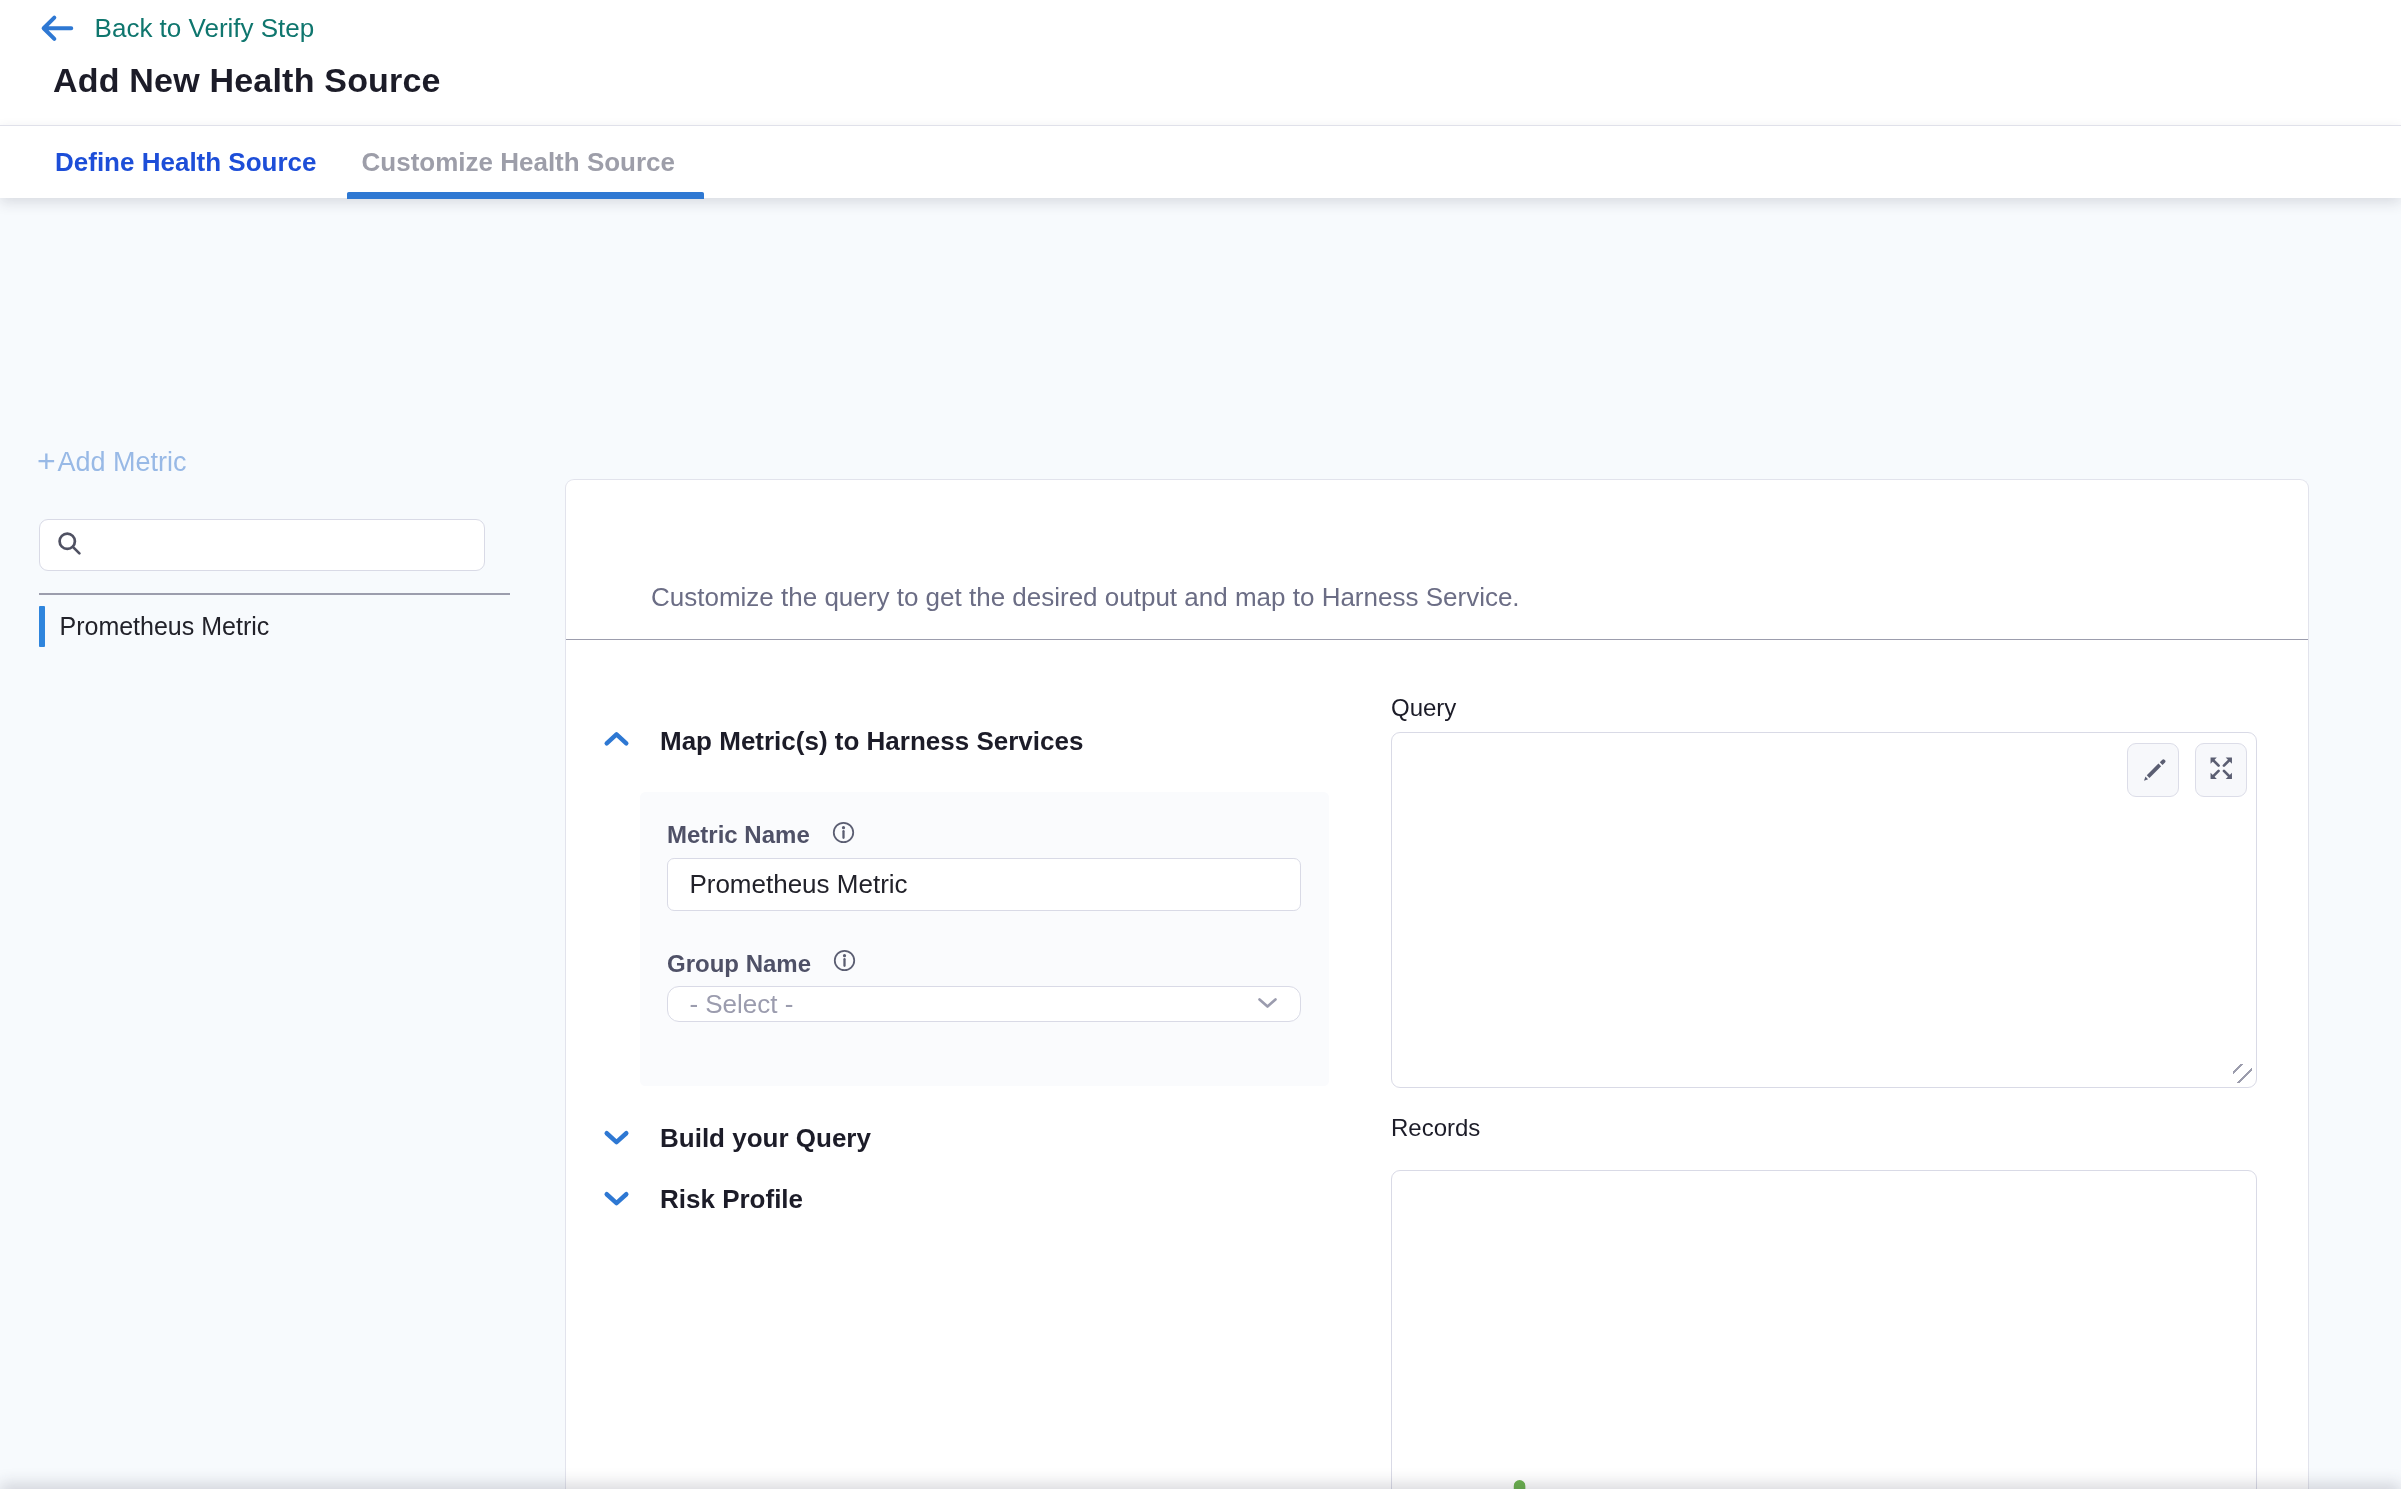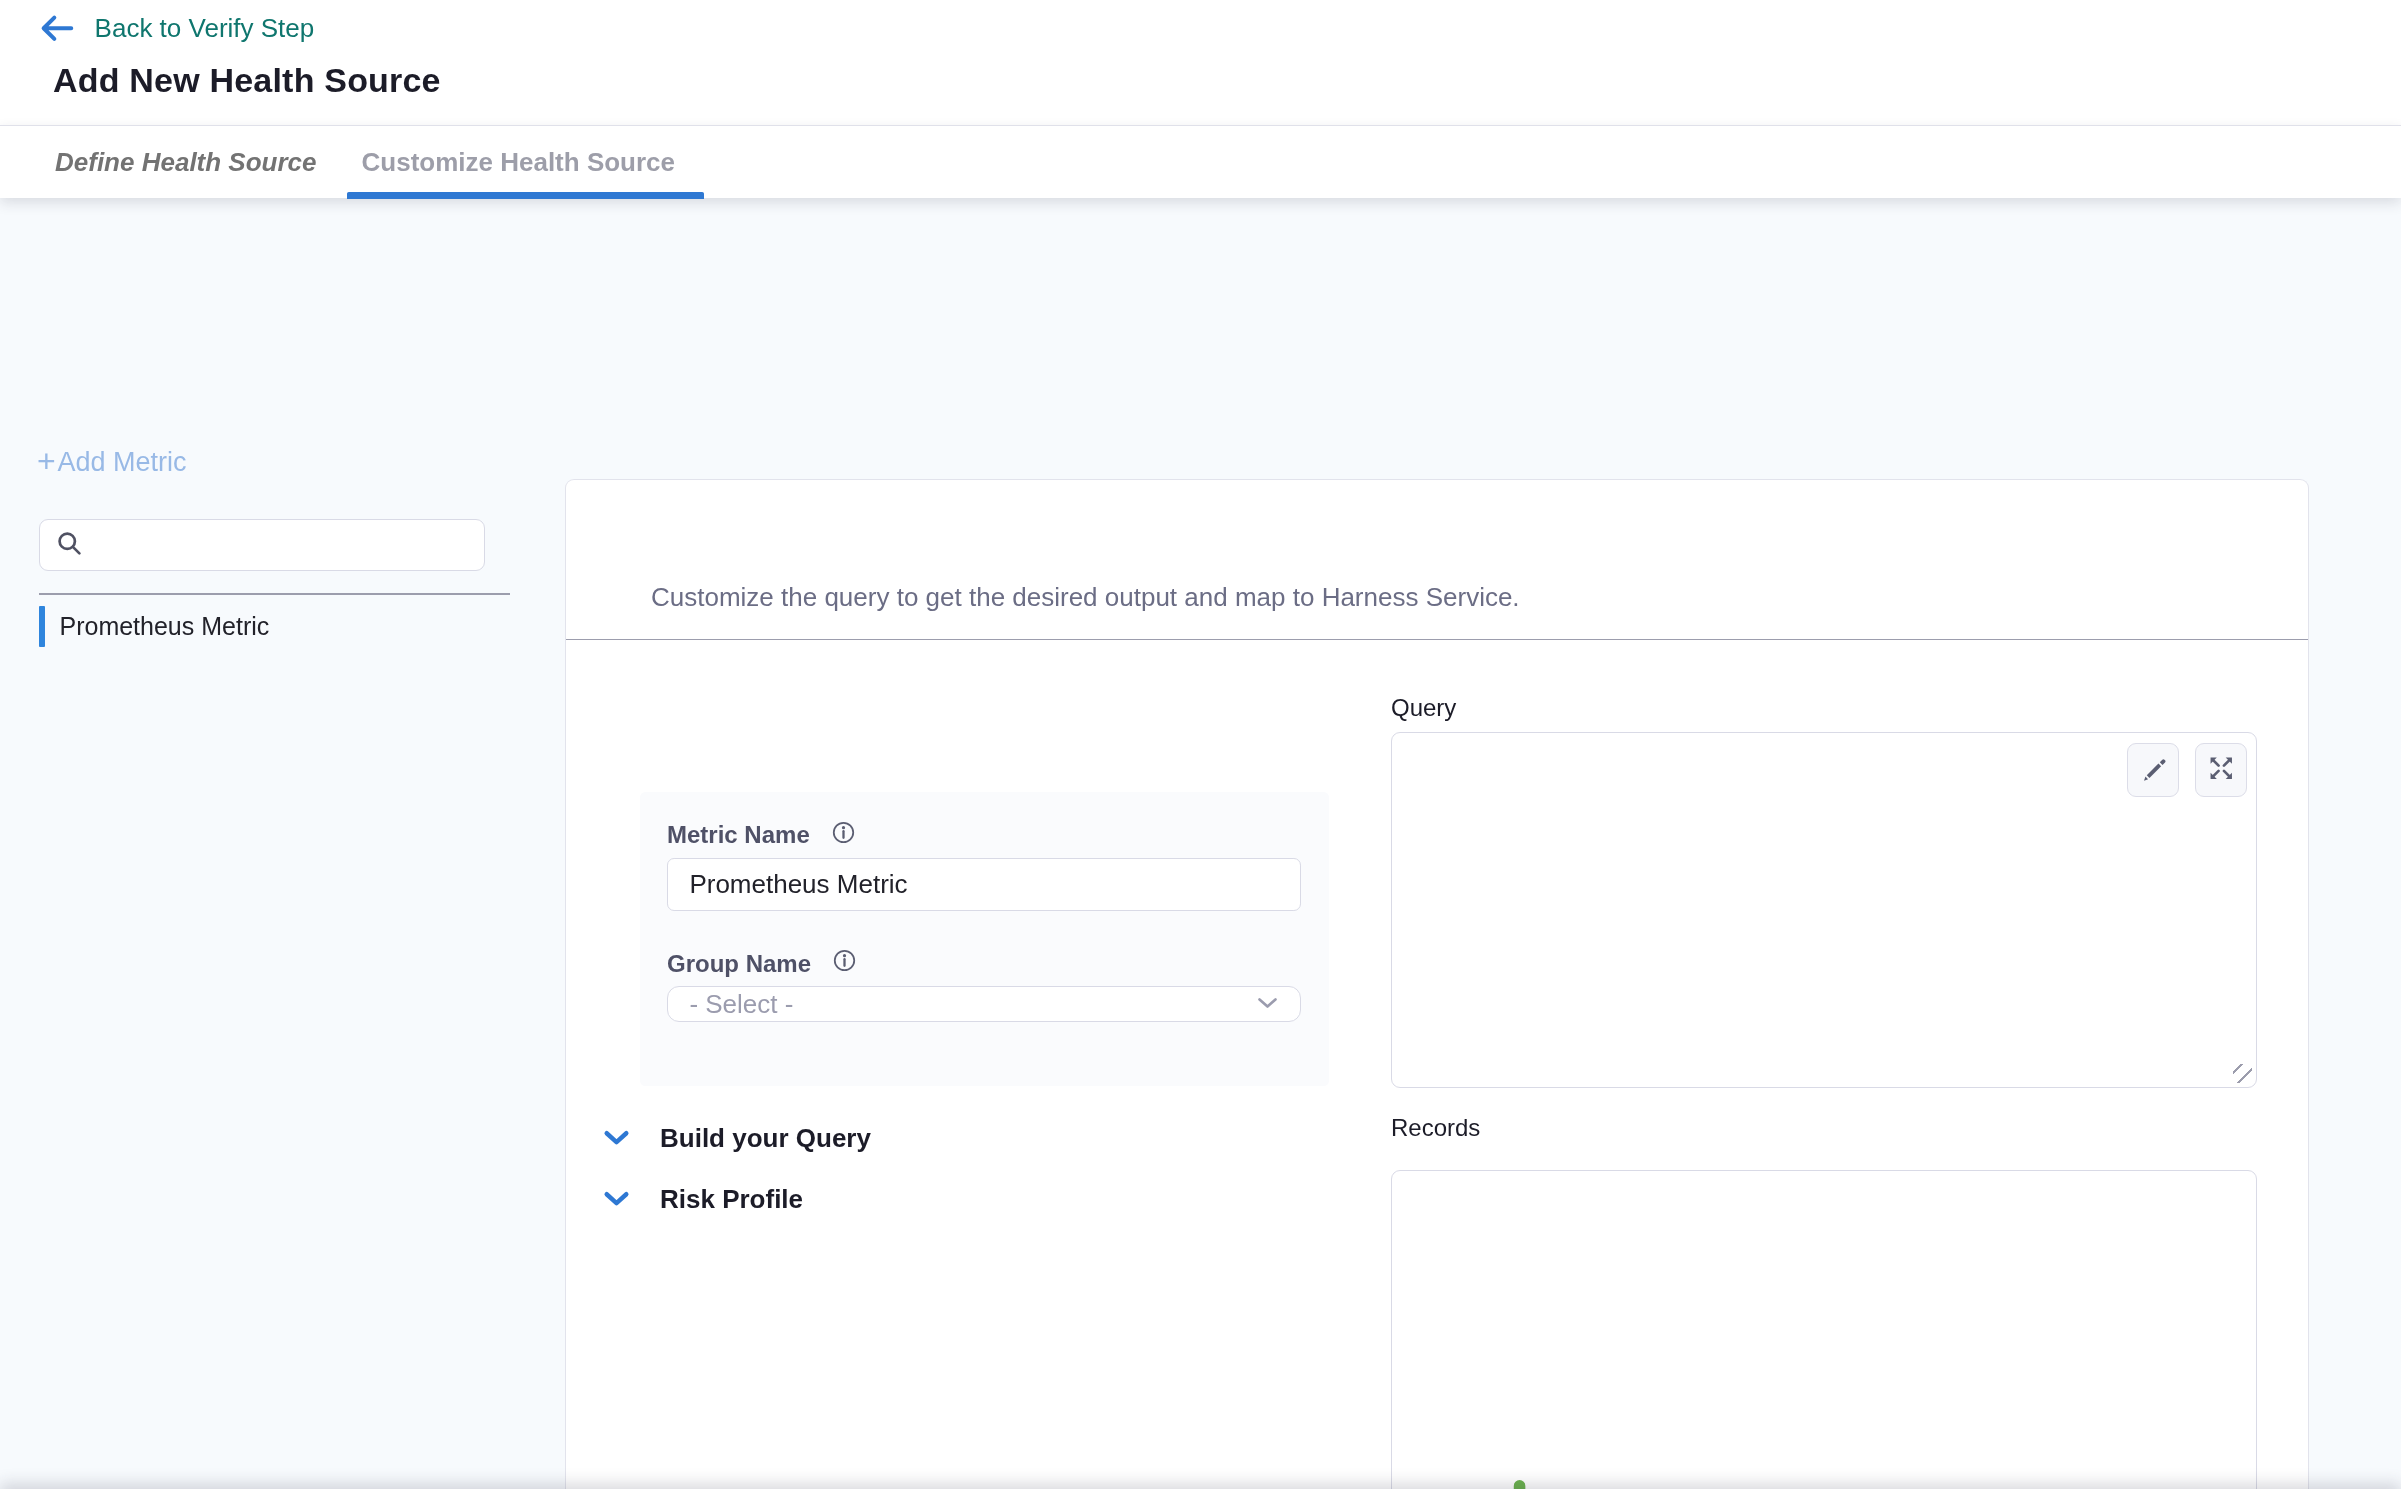--- a/index.html
+++ b/index.html
@@ -14,21 +14,21 @@
   .back-row svg { display:block; }
   .back-link { font-size:26px; font-weight:500; color:#0f766e; }
   .page-title { position:absolute; top:61px; left:53px; font-size:34px; font-weight:700; color:#1c1c28; letter-spacing:0.2px; }
   
   .tabbar {
     position:absolute; top:125px; left:0; width:2401px; height:73px; background:#ffffff;
     border-top:0.9px solid #e0e1ea; box-shadow:0 5.3px 12.5px rgba(40,41,61,.14);
     display:flex; align-items:center; padding-left:55px; gap:45px; z-index:3;
   }
   .tab { position:relative; font-size:26px; font-weight:600; height:73px; display:flex; align-items:center; cursor:pointer; }
-  .tab.t-dark { color:#737373;font-style:italic; }
+  .tab.t-dark { color:#1d4ed8; }
   .tab.t-active { color:#9d9ea9; }
   .tab.t-active::after {
     content:""; position:absolute; left:-15px; right:-28.5px; bottom:0; height:6.2px; background:#2e78d3;
     border-radius:1.8px 1.8px 0 0;
   }
   
   .content { position:absolute; top:198px; left:0; width:2401px; height:1311px; background:#f7fafd; }
   
   .add-metric { position:absolute; top:248px; left:37px; display:flex; align-items:center; font-size:27px; color:#98b9e6; cursor:pointer; }
   .add-metric .plus { font-size:32px; font-weight:500; margin-right:1.8px; line-height:1; position:relative; top:-0.9px; }
@@ -140,20 +140,28 @@
 
   <div class="metric-item">
     <span class="sel-bar"></span>
     <span class="metric-label">Prometheus Metric</span>
   </div>
 
   <div class="card">
     <div class="card-subtitle">Customize the query to get the desired output and map to Harness Service.</div>
     <div class="card-divider"></div>
 
+    <div class="section-head sh-1">
+      <span>
+        <svg width="27" height="19.6" viewBox="0 0 30 22">
+            <path d="M4 15 L15 5 L26 15" fill="none" stroke="#2e78d3" stroke-width="5" stroke-linecap="round" stroke-linejoin="round"></path>
+          </svg>
+      </span>
+      <span class="sec-label">Map Metric(s) to Harness Services</span>
+    </div>
 
     <div class="form-panel">
       <div class="field-label fl-1">
         <span>Metric Name</span>
         <span>
           <svg width="23" height="23" viewBox="0 0 26 26">
               <circle cx="13" cy="13" r="11" fill="none" stroke="#5b5e72" stroke-width="2"></circle>
               <circle cx="13" cy="7.5" r="1.8" fill="#5b5e72"></circle>
               <path d="M13 11.5 V19" stroke="#5b5e72" stroke-width="2.6" stroke-linecap="round"></path>
             </svg>

